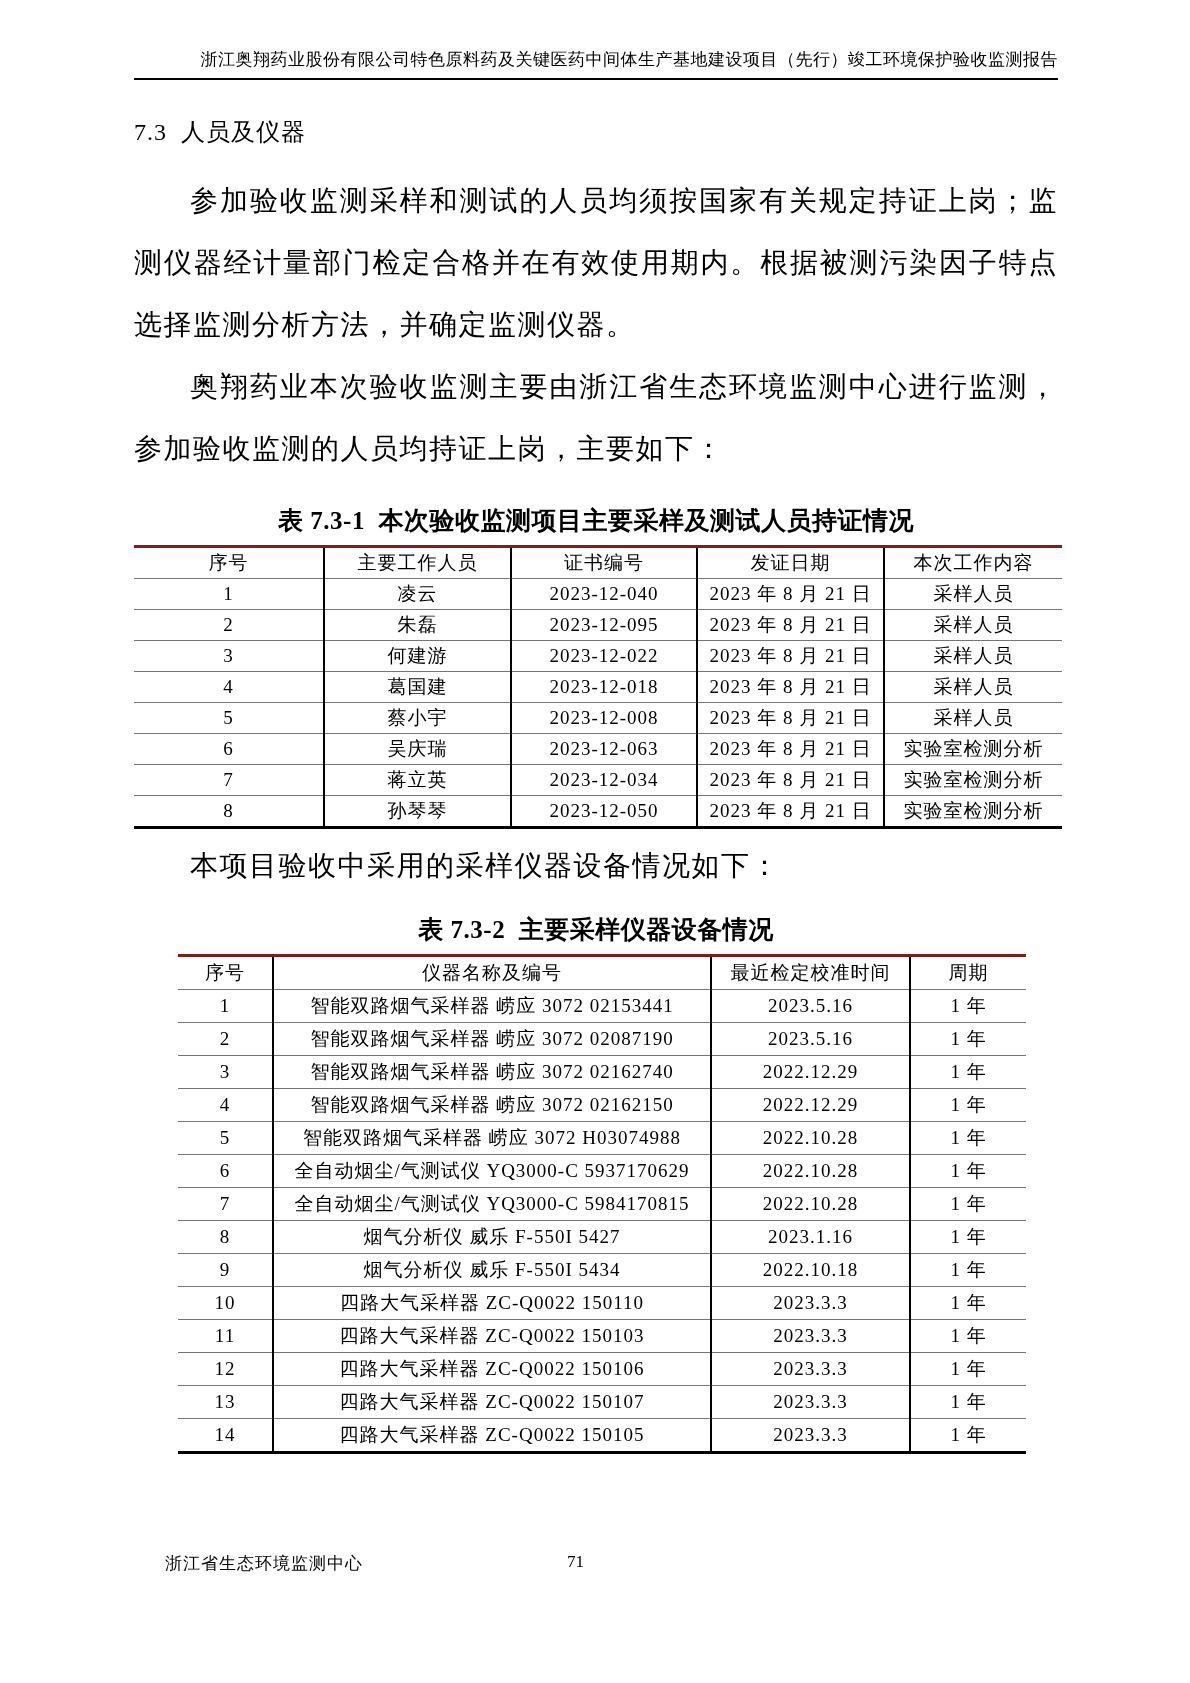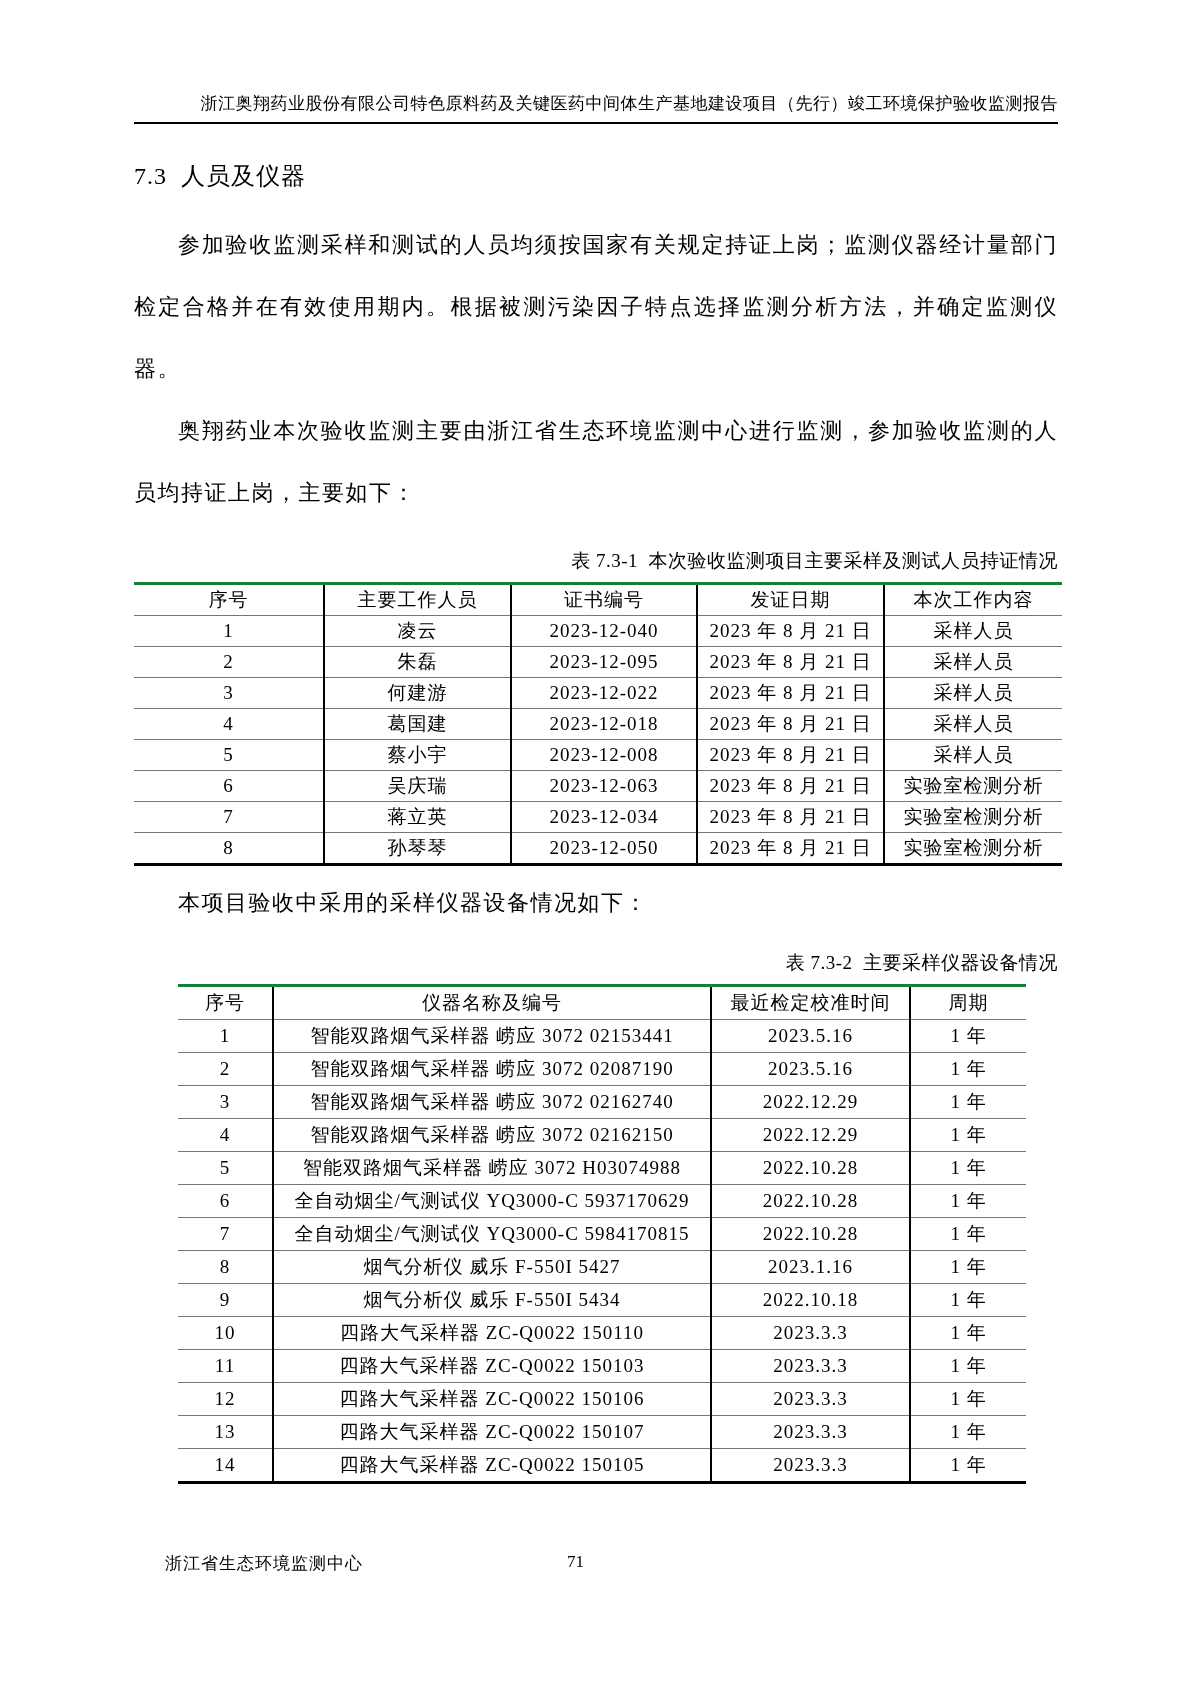--- a/index.html
+++ b/index.html
@@ -4,41 +4,41 @@
 <style>
   html,body { margin:0; padding:0; background:#e8e8e8; }
   .page {
     width:1190px; height:1683px; margin:0 auto; position:relative;
     background:#ffffff; color:#000;
     font-family:"Liberation Serif","DejaVu Serif",serif;
     overflow:hidden;
   }
   .content { padding:0 132px 0 134px; }
   .header-title {
-    padding-top:92px; font-size:17px; text-align:right;
+    padding-top:48px; font-size:17px; text-align:right;
     letter-spacing:0.5px; white-space:nowrap;
   }
   .header-rule { border:none; border-top:2px solid #000; margin:7px 0 0 0; }
   h1.section-heading {
     font-size:24px; font-weight:normal; margin:36px 0 22px 0;
     white-space:pre-wrap; letter-spacing:1px;
   }
   p.body-para {
-    font-size:22px; line-height:62px; margin:0;
+    font-size:28px; line-height:62px; margin:0;
     text-align:justify; text-justify:inter-character;
     text-indent:2em; letter-spacing:1.5px;
   }
   p.lead-para { margin-top:14px; line-height:46px; }
   .table-title {
-    font-size:19px; font-weight:normal; text-align:right;
+    font-size:25px; font-weight:bold; text-align:center;
     margin:24px 0 8px 0; white-space:pre-wrap; letter-spacing:0.5px;
   }
   table {
     border-collapse:collapse; table-layout:fixed;
-    border-top:3px solid #15803d; border-bottom:3px solid #000;
+    border-top:3px solid #7f1d1d; border-bottom:3px solid #000;
   }
   .t1 { width:928px; }
   .t2 { width:848px; margin-left:44px; }
   th, td {
     font-size:19px; font-weight:normal; text-align:center;
     padding:2px 4px; line-height:26px; letter-spacing:1px;
     border-left:2px solid #000; border-right:2px solid #000;
     border-bottom:1px solid #767676;
     overflow:hidden; white-space:nowrap;
   }

